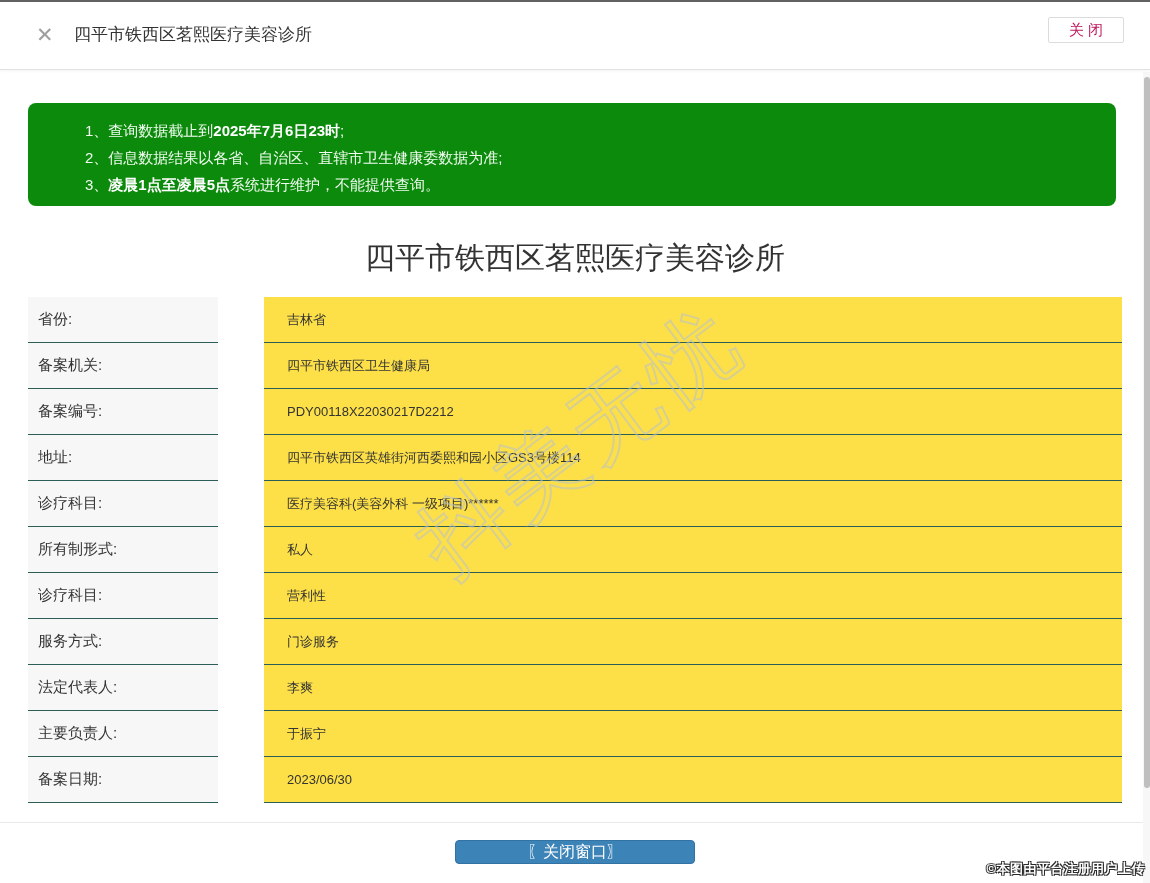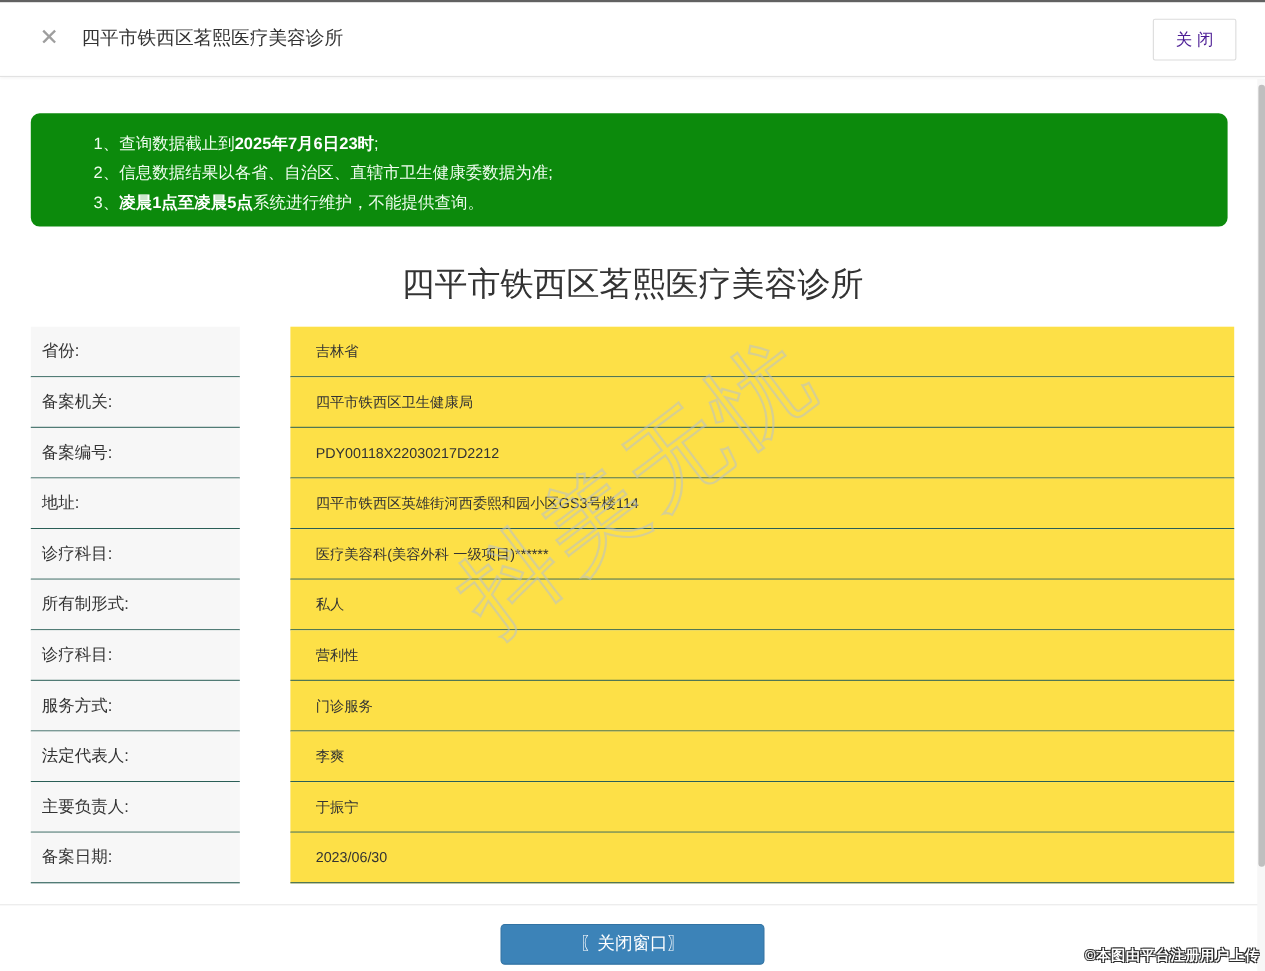--- a/index.html
+++ b/index.html
@@ -7,23 +7,23 @@
               font-family:"Liberation Sans","DejaVu Sans",sans-serif; color:#333; }
   .window-top-edge { position:absolute; left:0; top:0; width:1150px; height:2px;
                      background:#616161; z-index:30; }
   
   .topbar { position:absolute; left:0; top:0; width:1150px; height:70px; background:#fff;
             border-bottom:1px solid #e2e2e2; box-shadow:0 1px 3px rgba(0,0,0,0.05); z-index:20; }
   .close-x { position:absolute; left:36px; top:24px; font-size:21px; color:#9e9e9e;
              line-height:22px; cursor:pointer; }
   .win-title { position:absolute; left:74px; top:0; height:70px; line-height:70px;
                font-size:17px; color:#333; }
-  .btn-close { position:absolute; right:26px; top:17px; width:76px; height:38px;
+  .btn-close { position:absolute; right:26px; top:17px; width:76px; height:26px;
                background:#fff; border:1px solid #dcdcdc; border-radius:2px;
-               font-size:15px; color:#4c1d95; cursor:pointer;
+               font-size:15px; color:#be185d; cursor:pointer;
                font-family:"Liberation Sans","DejaVu Sans",sans-serif; }
   
   .notice { position:absolute; left:28px; top:103px; width:1088px; height:103px;
             background:#0c8a0c; border-radius:8px; padding:14px 20px 0 57px;
             color:#f0fdf0; font-size:15px; line-height:27px; z-index:2; }
   .notice b { color:#ffffff; font-weight:bold; }
   
   .page-title { position:absolute; left:0; top:238px; width:1150px; text-align:center;
                 font-size:30px; font-weight:400; color:#333; z-index:2; }
   
@@ -31,21 +31,21 @@
   .drow { display:flex; height:46px;gap:44px; }
   .dlabel { width:190px; background:#f7f7f7; border-bottom:1px solid #2a5e56;
             display:flex; align-items:center; padding-left:10px; font-size:15px;
             color:#333; margin-right:2px; }
   .dvalue { flex:1; border-bottom:1px solid #2a5e56; display:flex; align-items:center;
             padding-left:23px; font-size:13px; color:#333; background:#fde047; }
   
   .footer-divider { position:absolute; left:0; top:822px; width:1150px; height:1px;
                     background:#e9e9e9; z-index:2; }
   .btn-close-window { position:absolute; left:50%; transform:translateX(-50%); top:840px;
-                      width:240px; height:37px; background:#3c83b8; border:1px solid #3273a3;
+                      width:240px; height:24px; background:#3c83b8; border:1px solid #3273a3;
                       border-radius:4px; color:#fff; font-size:16px; cursor:pointer;
                       font-family:"Liberation Sans","DejaVu Sans",sans-serif; z-index:5; }
   .copyright { position:absolute; right:5px; top:860px; font-size:13px; font-weight:bold;
                color:#fff; z-index:25; letter-spacing:0.5px;
                text-shadow:-1px -1px 0 #2b2b2b, 1px -1px 0 #2b2b2b,
                            -1px 1px 0 #2b2b2b, 1px 1px 0 #2b2b2b;margin-left:20px; }
   
   .watermark { position:absolute; left:580px; top:442px;
                transform:translate(-50%,-50%) rotate(-37deg);
                font-size:88px; letter-spacing:6px; white-space:nowrap;

